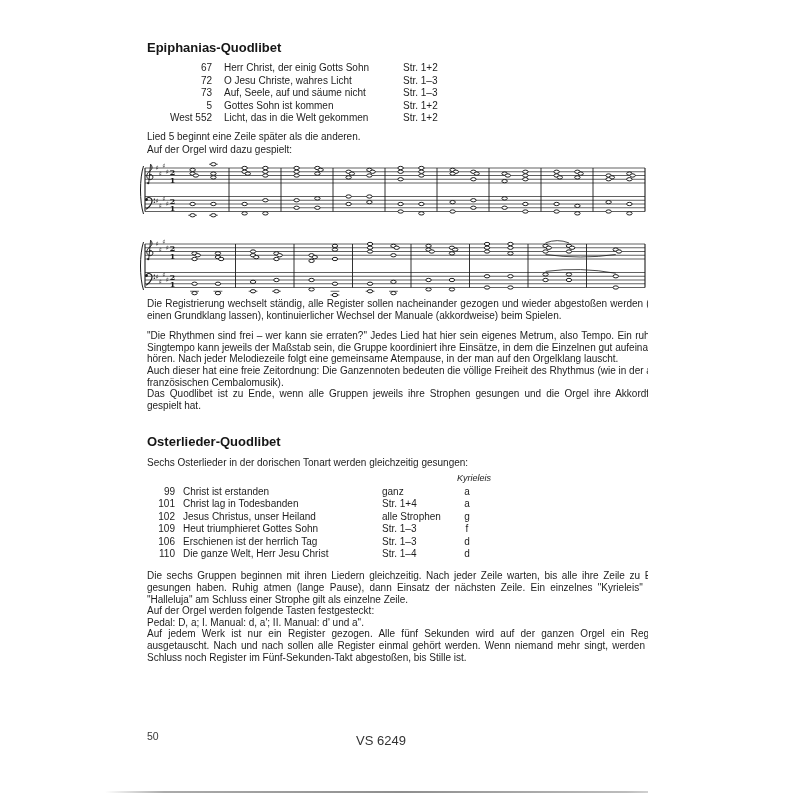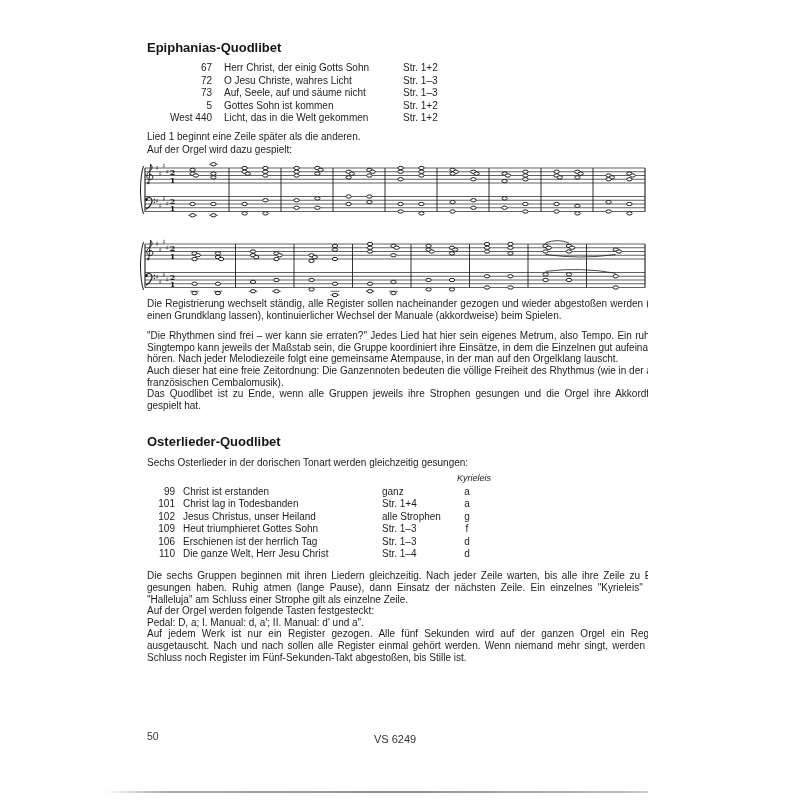--- a/index.html
+++ b/index.html
@@ -19,21 +19,21 @@
   .syswrap{margin-left:-8px;}
   .sys1{margin-top:1px;}
   .sys2{margin-top:12px;}
   .para{margin:0;text-align:justify;}
   .para.gap-after{margin-bottom:9px;}
   .p1block{}
   .anf-header{margin-left:297px;width:60px;text-align:center;font-style:italic;
               font-size:9px;line-height:11px;color:#222;}
   .pblock2{margin-top:10px;}
   .footer-pageno{position:absolute;left:147px;top:730px;font-size:10.5px;color:#3a3a3a;}
-  .footer-plate{position:absolute;left:374px;top:733px;font-size:11px;color:#333;}
+  .footer-plate{position:absolute;left:356px;top:733px;font-size:13px;color:#333;}
   .page-edge{position:absolute;left:105px;top:791px;width:592px;height:2px;border-radius:1px;
     background:linear-gradient(to right,rgba(170,170,170,0),rgba(150,150,150,.8) 10%,
       rgba(130,130,130,.9) 50%,rgba(160,160,160,.7) 88%,rgba(180,180,180,0));}
   svg{display:block;}
 </style>
 </head>
 <body>
 
 <div class="page">
   <div class="doc">
@@ -59,29 +59,29 @@
         <span class="ttl">Auf, Seele, auf und säume nicht</span>
         <span class="str">Str. 1–3</span>
       </div>
       <div class="row">
         <span class="no">5</span>
           <span></span>
         <span class="ttl">Gottes Sohn ist kommen</span>
         <span class="str">Str. 1+2</span>
       </div>
       <div class="row">
-        <span class="no">West 440</span>
+        <span class="no">West 552</span>
           <span></span>
         <span class="ttl">Licht, das in die Welt gekommen</span>
         <span class="str">Str. 1+2</span>
       </div>
     </div>
 
     <div class="notes">
-      <p>Lied 1 beginnt eine Zeile später als die anderen.</p>
+      <p>Lied 5 beginnt eine Zeile später als die anderen.</p>
       <p>Auf der Orgel wird dazu gespielt:</p>
     </div>
 
     <div class="syswrap sys1">
       <svg id="sys0" width="512" height="64" viewBox="0 0 512 64">
           <path d="M4.5,8 C0.5,20 0.5,44 4.5,56" fill="none" stroke="#1c1c1c" stroke-width="1"></path>
           <line x1="6" y1="10" x2="506" y2="10" stroke="#1c1c1c" stroke-width="0.7"></line>
           <line x1="6" y1="38.5" x2="506" y2="38.5" stroke="#1c1c1c" stroke-width="0.7"></line>
           <line x1="6" y1="13.75" x2="506" y2="13.75" stroke="#1c1c1c" stroke-width="0.7"></line>
           <line x1="6" y1="42.25" x2="506" y2="42.25" stroke="#1c1c1c" stroke-width="0.7"></line>

